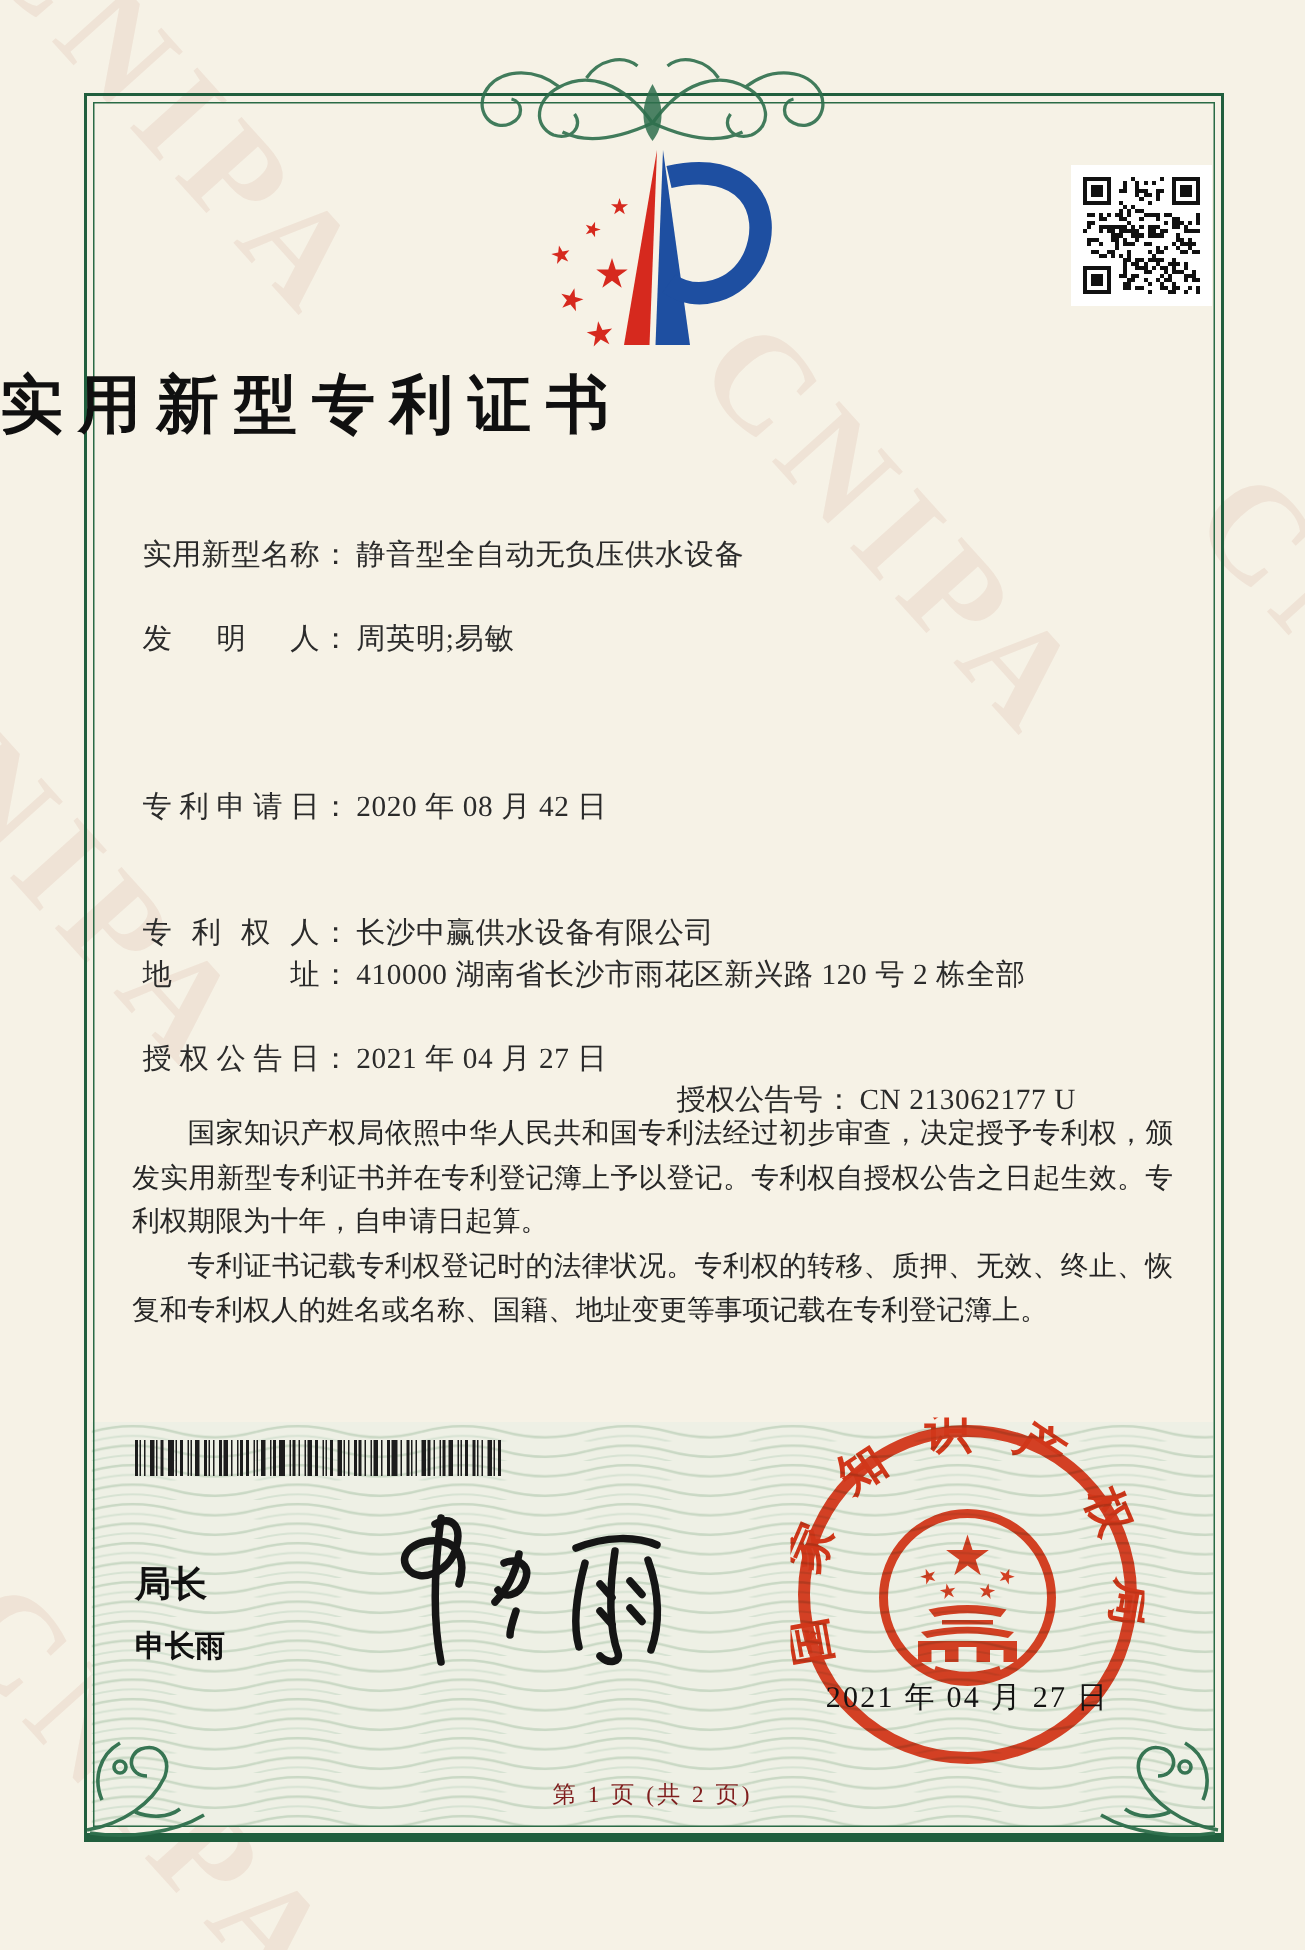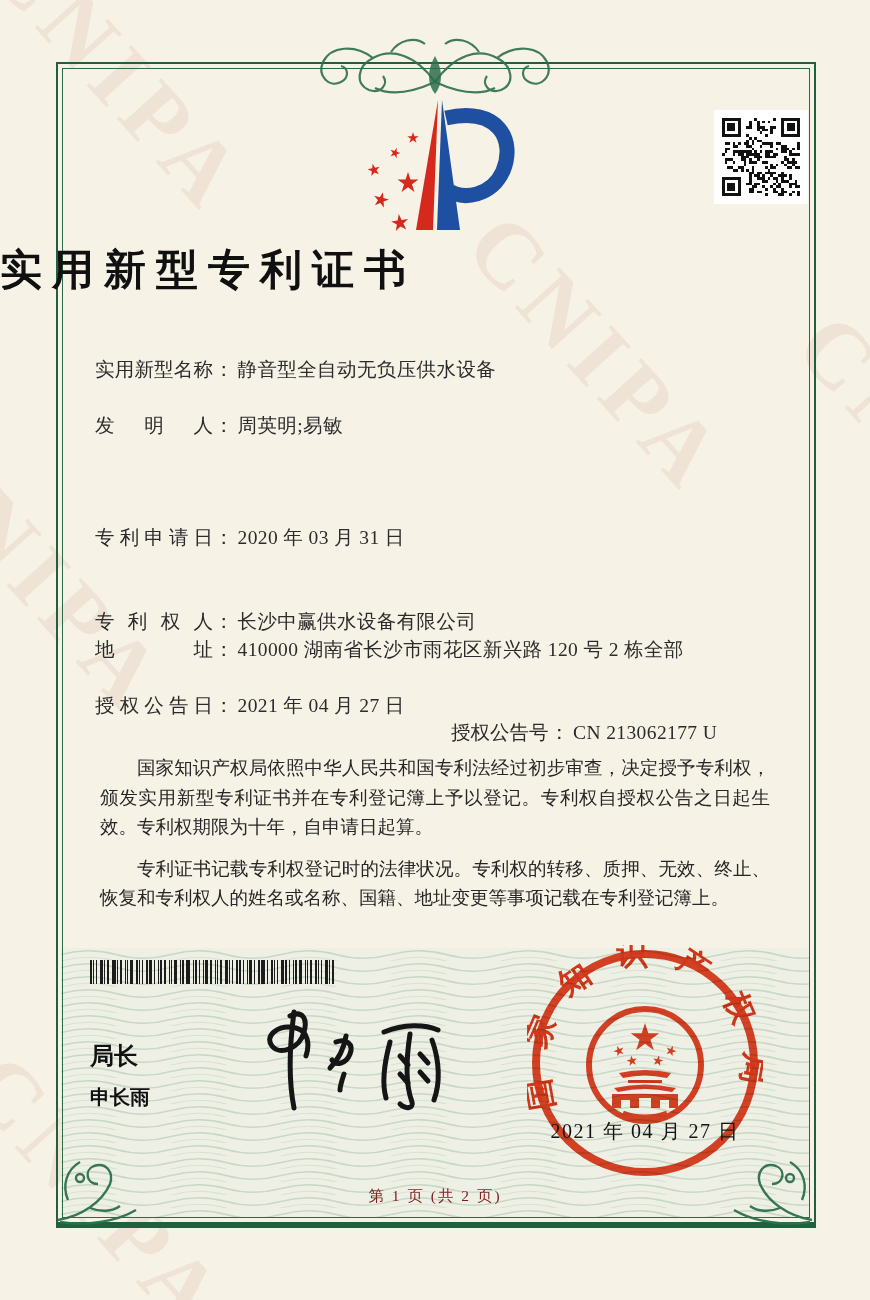--- a/index.html
+++ b/index.html
@@ -21,21 +21,21 @@
       display:flex;align-items:center;justify-content:center;z-index:3;}
   .title{position:absolute;left:0;top:242px;width:786px;text-align:left;font-size:42px;
       font-weight:bold;letter-spacing:10px;color:#101010;z-index:3;}
   .row{position:absolute;left:95px;font-size:19.5px;color:#2b2b2b;z-index:3;white-space:nowrap;}
   .row .lab{display:inline-block;width:118px;text-align:justify;text-align-last:justify;vertical-align:top;}
   .row .col{padding:0 4px 0 1px;}
   .row .val{letter-spacing:0.4px;}
   .grant-right{position:absolute;left:356px;top:0;white-space:nowrap;margin-top:27px;}
   .paras{position:absolute;left:88px;top:742px;width:694px;z-index:3;font-size:18.5px;
       line-height:29.5px;text-align:justify;color:#262626;}
-  .paras p{margin:12px;text-indent:2em;}
+  .paras p{margin:0;text-indent:2em;}
   .barcode{position:absolute;left:90px;top:960px;z-index:3;}
   .bureau-title{position:absolute;left:90px;top:1040px;font-size:24px;font-weight:bold;color:#111;z-index:3;}
   .bureau-name{position:absolute;left:90px;top:1084px;font-size:20px;font-weight:bold;color:#111;z-index:3;}
   .sig{position:absolute;left:228px;top:1000px;z-index:4;}
   .seal{position:absolute;left:527px;top:945px;z-index:4;mix-blend-mode:multiply;}
   .seal-date{position:absolute;left:533px;top:1118px;width:224px;text-align:center;font-size:20px;
       letter-spacing:1.5px;color:#131313;z-index:5;}
   .page-num{position:absolute;left:0;top:1186px;width:870px;text-align:center;font-size:15.5px;
       color:#7f1d1d;z-index:3;letter-spacing:2px;}
   .note-box{position:absolute;left:50%;transform:translateX(-50%);top:1238px;background:#fdfdf8;
@@ -363,21 +363,21 @@
 
   <div class="title">实用新型专利证书</div>
 
   <div class="row" style="top:356px;">
     <span class="lab">实用新型名称</span><span class="col">：</span><span class="val">静音型全自动无负压供水设备</span>
   </div>
   <div class="row" style="top:412px;">
     <span class="lab">发明人</span><span class="col">：</span><span class="val">周英明;易敏</span>
   </div>
   <div class="row" style="top:524px;">
-    <span class="lab">专利申请日</span><span class="col">：</span><span class="val">2020 年 03 月 31 日</span>
+    <span class="lab">专利申请日</span><span class="col">：</span><span class="val">2020 年 08 月 42 日</span>
   </div>
   <div class="row" style="top:608px;">
     <span class="lab">专利权人</span><span class="col">：</span><span class="val">长沙中赢供水设备有限公司</span>
   </div>
   <div class="row" style="top:636px;">
     <span class="lab">地址</span><span class="col">：</span><span class="val">410000 湖南省长沙市雨花区新兴路 120 号 2 栋全部</span>
   </div>
   <div class="row" style="top:692px;width:694px;">
     <span>
       <span class="lab">授权公告日</span><span class="col">：</span><span class="val">2021 年 04 月 27 日</span>

